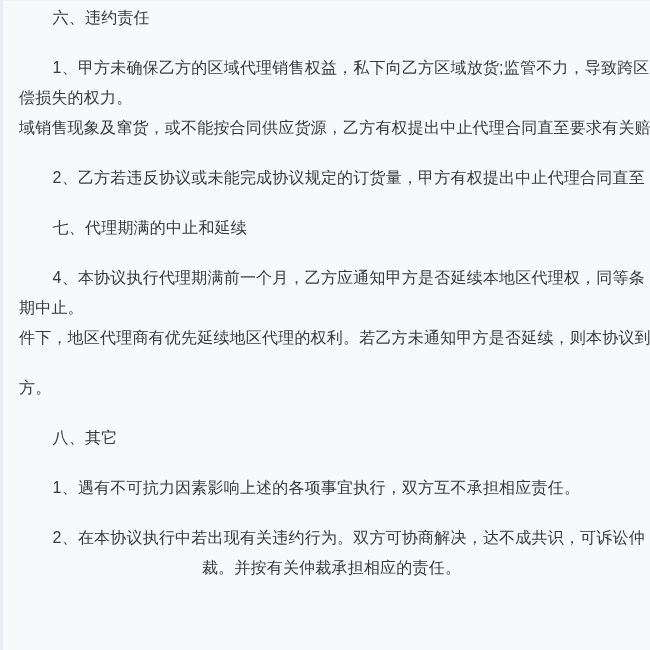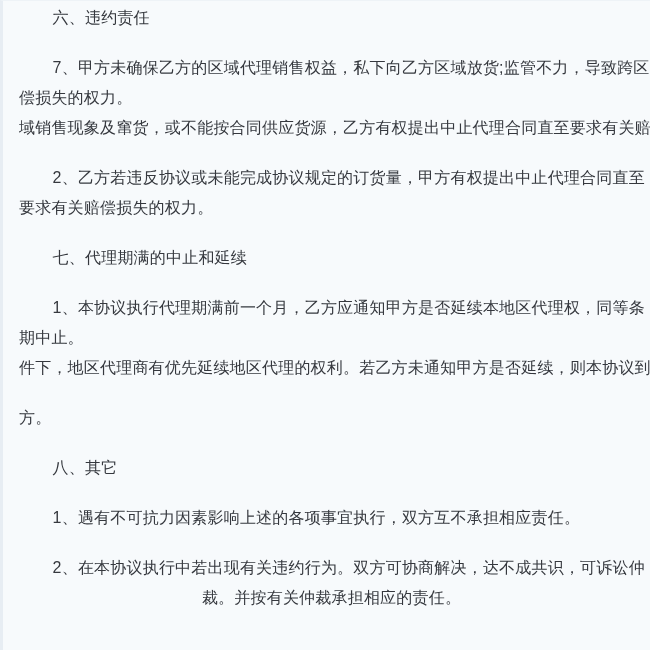--- a/index.html
+++ b/index.html
@@ -47,34 +47,33 @@
 </style>
 </head>
 <body>
 
 <div class="page">
   <div class="content">
 
     <p class="para line indent heading">六、违约责任</p>
 
     <div class="para">
-      <div class="line indent">7、甲方未确保乙方的区域代理销售权益，私下向乙方区域放货;监管不力，导致跨区</div>
+      <div class="line indent">1、甲方未确保乙方的区域代理销售权益，私下向乙方区域放货;监管不力，导致跨区</div>
       <div class="line">偿损失的权力。</div>
       <div class="line">域销售现象及窜货，或不能按合同供应货源，乙方有权提出中止代理合同直至要求有关赔</div>
     </div>
 
     <div class="para">
       <div class="line indent">2、乙方若违反协议或未能完成协议规定的订货量，甲方有权提出中止代理合同直至</div>
-      <div class="line">要求有关赔偿损失的权力。</div>
     </div>
 
     <p class="para line indent heading">七、代理期满的中止和延续</p>
 
     <div class="para">
-      <div class="line indent">1、本协议执行代理期满前一个月，乙方应通知甲方是否延续本地区代理权，同等条</div>
+      <div class="line indent">4、本协议执行代理期满前一个月，乙方应通知甲方是否延续本地区代理权，同等条</div>
       <div class="line">期中止。</div>
       <div class="line">件下，地区代理商有优先延续地区代理的权利。若乙方未通知甲方是否延续，则本协议到</div>
     </div>
 
     <div class="para">
       <div class="line">方。</div>
     </div>
 
     <p class="para line indent heading">八、其它</p>
 

